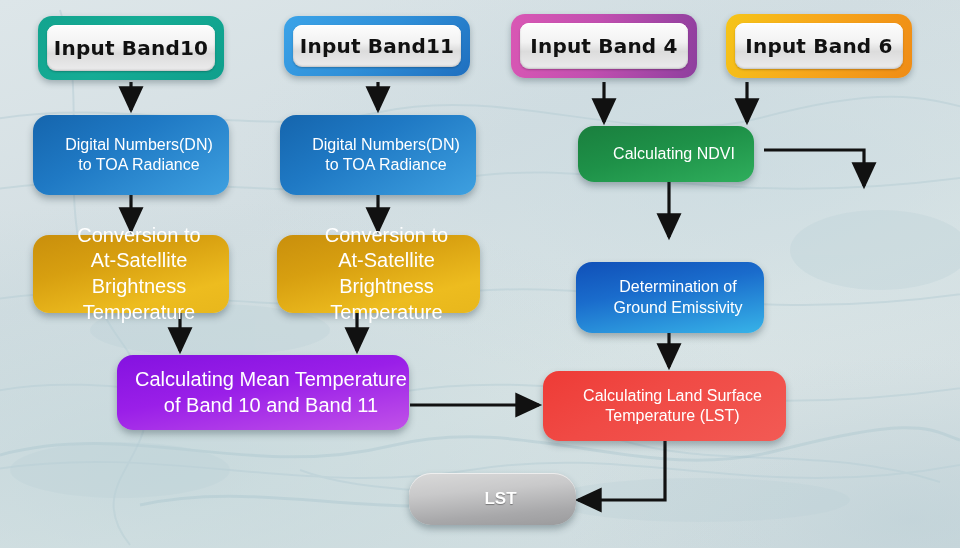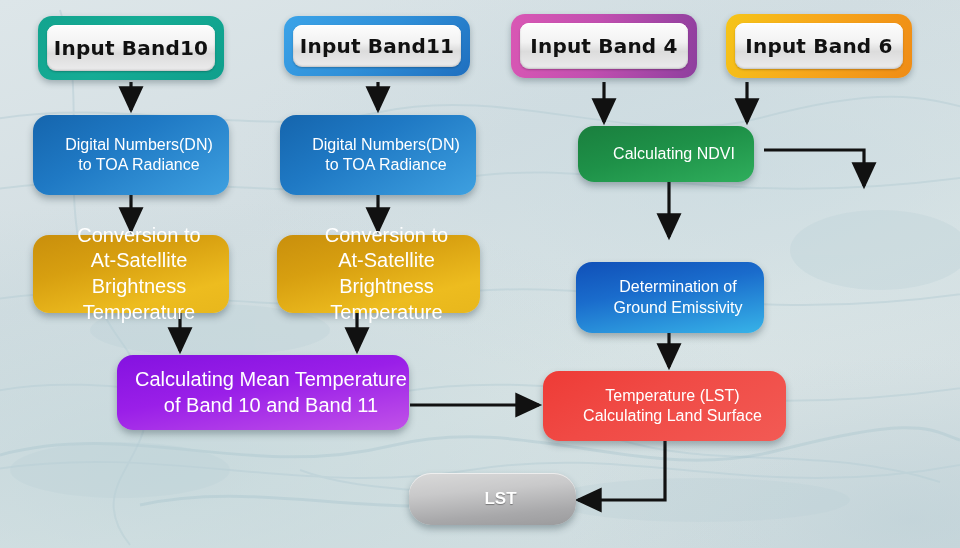--- a/index.html
+++ b/index.html
@@ -185,22 +185,22 @@
 
   <div class="node rounded n-purple" style="left:117px;top:355px;width:292px;height:75px;">
     <span>
       <span>Calculating Mean Temperature</span>
       <span>of Band 10 and Band 11</span>
     </span>
   </div>
 
   <div class="node rounded n-red" style="left:543px;top:371px;width:243px;height:70px;">
     <span>
+      <span>Calculating Land Surface</span>
       <span>Temperature (LST)</span>
-      <span>Calculating Land Surface</span>
     </span>
   </div>
 
   <div class="node n-gray" style="left:409px;top:473px;width:167px;height:52px;">
     <span>
       <span>LST</span>
     </span>
   </div>
 
 </div>

